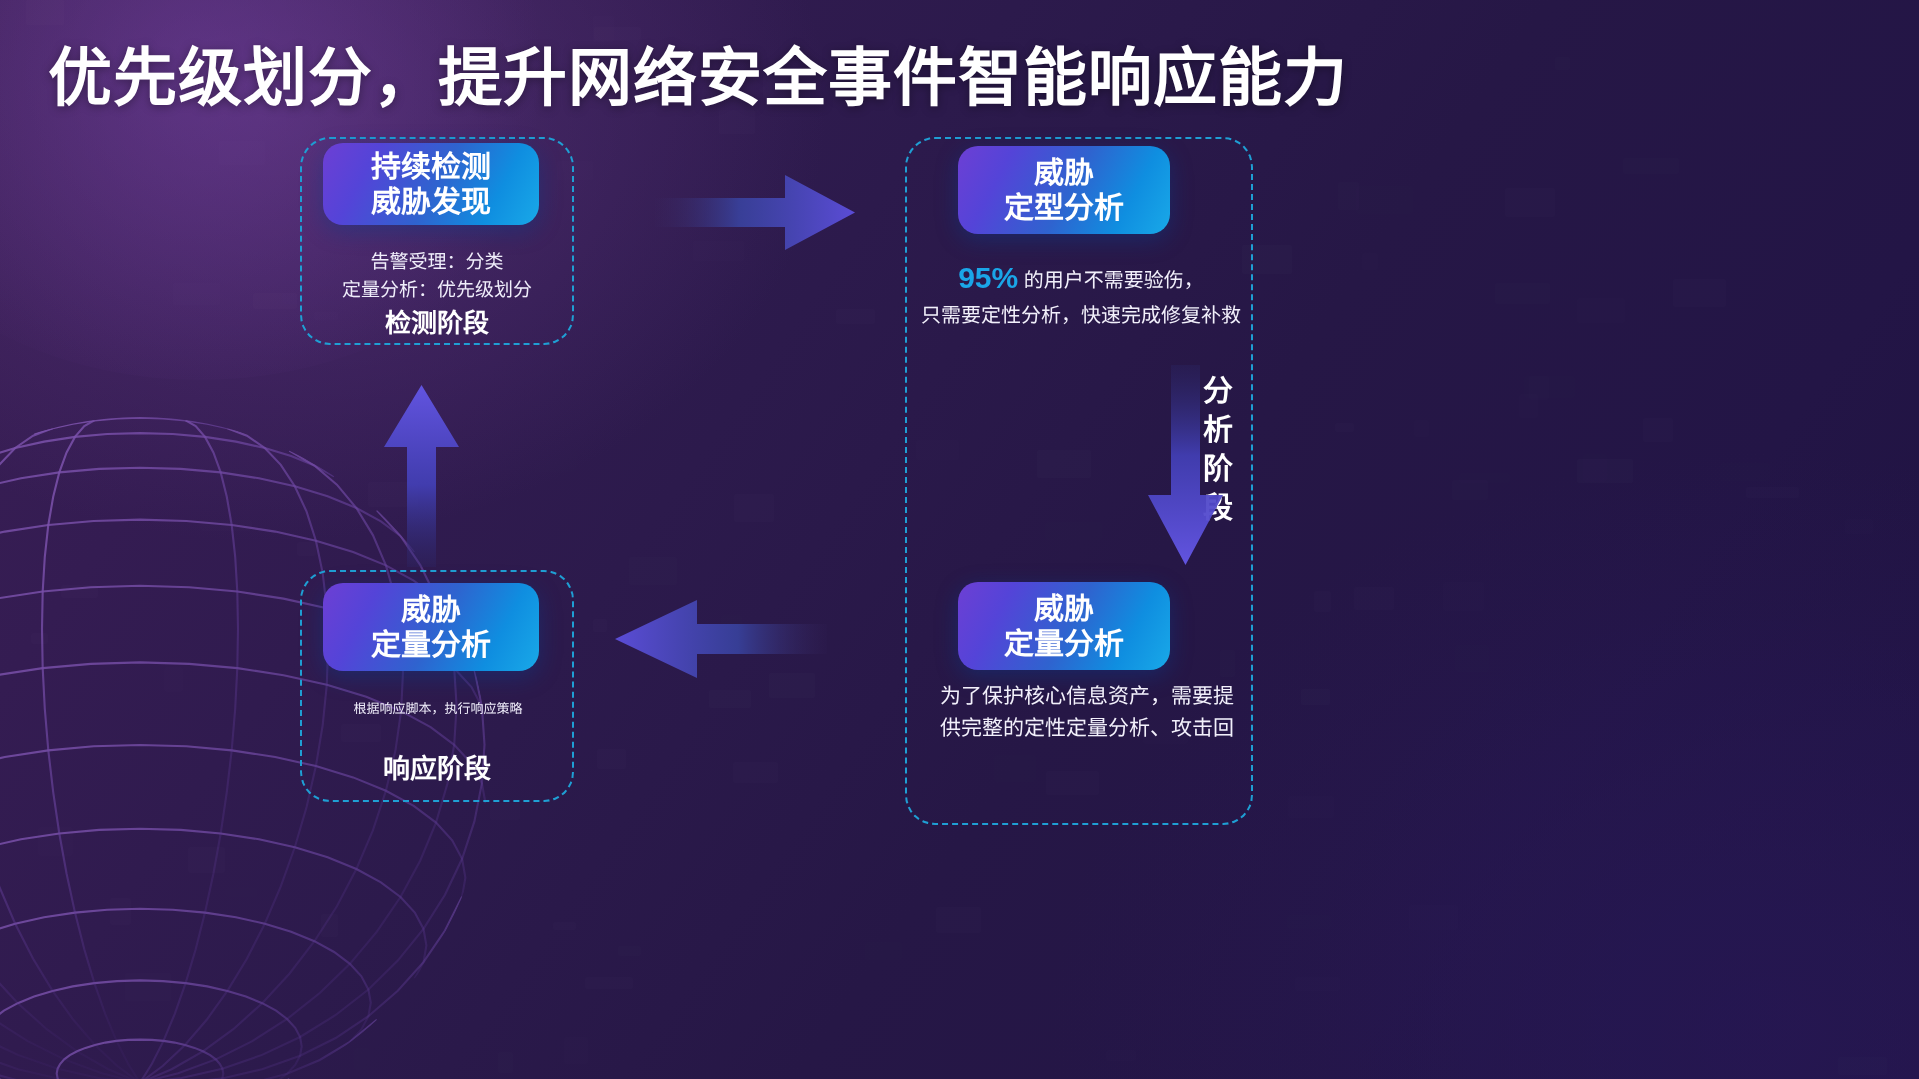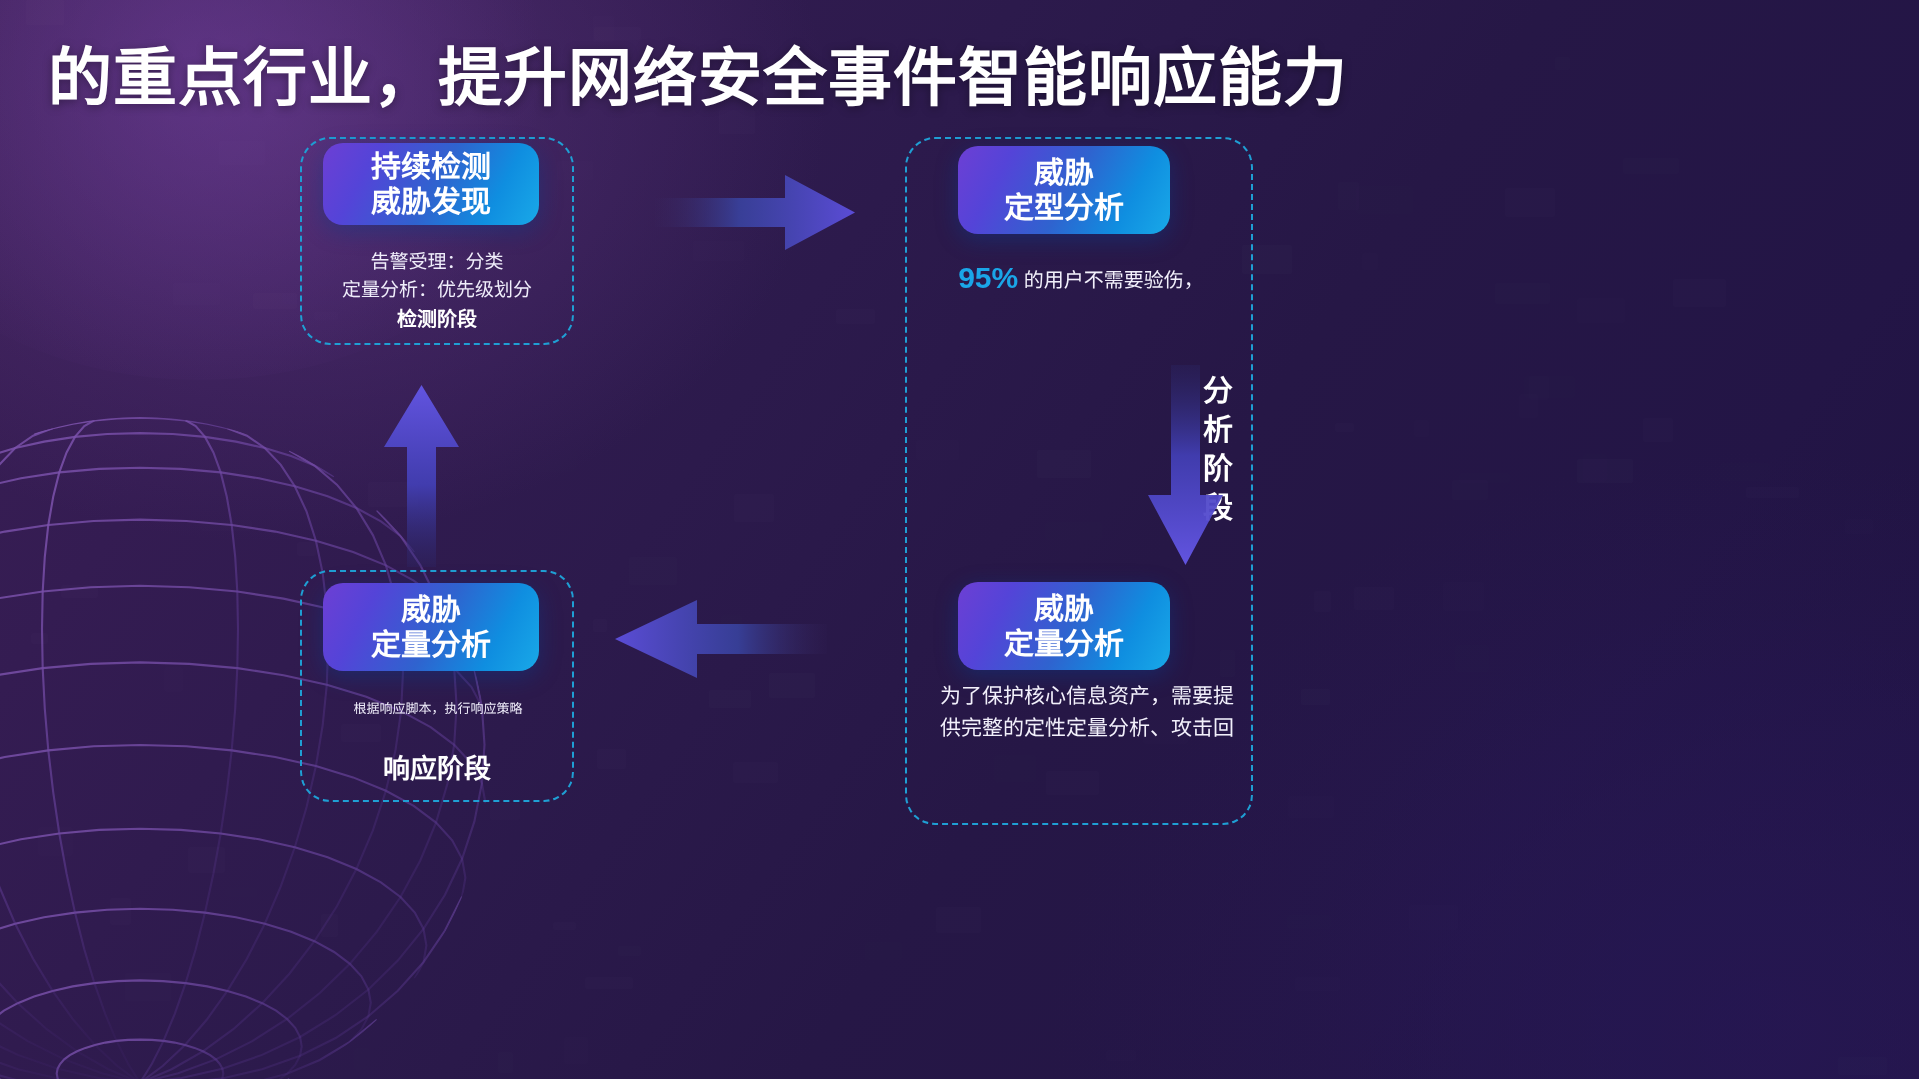--- a/index.html
+++ b/index.html
@@ -51,21 +51,21 @@
   }
   #badge-detect{left:323px;top:143px;width:216px;height:82px;font-size:30px;text-align:center;}
   #badge-response{left:323px;top:583px;width:216px;height:88px;font-size:30px;}
   #badge-qual{left:958px;top:146px;width:212px;height:88px;font-size:30px;}
   #badge-quant{left:958px;top:582px;width:212px;height:88px;font-size:30px;}
 
   .badge-line{display:block;}
 
   .sub{position:absolute;color:#f0eefb;text-align:center;line-height:1.45;}
   #detect-sub{left:300px;top:248px;width:274px;font-size:19px;}
-  #detect-stage{left:300px;top:305px;width:274px;font-size:20px;font-weight:bold;color:#ffffff;}
+  #detect-stage{left:300px;top:305px;width:274px;font-size:26px;font-weight:bold;color:#ffffff;}
   #response-sub{left:294px;top:700px;width:288px;font-size:13px;}
   #response-stage{left:300px;top:750px;width:274px;font-size:27px;font-weight:bold;color:#ffffff;}
 
   .stat{position:absolute;color:#f2f0fb;line-height:1.5;}
   #stat-95{left:916px;top:255px;width:330px;font-size:20px;text-align:center;}
   #stat-5{left:940px;top:680px;width:300px;font-size:21px;text-align:left;}
   .pct{color:#1aa6e8;font-weight:bold;font-size:30px;vertical-align:-1px;}
   #stat-5 .pct{font-size:32px;}
 
   .vstage{
@@ -226,21 +226,21 @@
           <path d="M350.0,667.8 L391.5,663.0 L432.4,653.7 L472.1,639.9 L510.1,622.0 L545.7,600.0 L578.4,574.5 L607.8,545.6 L633.5,513.9 L655.0,479.8 L672.1,443.8 L684.4,406.4 L691.9,368.3 L694.5,329.8 L691.9,291.7 L684.4,254.3 "></path>
           <path d="M350.0,667.8 L391.5,667.9 L432.4,663.4 L472.1,654.3 L510.1,640.7 L545.7,623.0 L578.4,601.2 L607.8,575.8 L633.5,547.1 L655.0,515.5 L672.1,481.6 "></path>
           <path d="M350.0,667.8 L388.2,672.5 L425.8,672.6 L462.3,668.0 L497.1,658.8 L529.8,645.0 L559.9,626.9 L586.9,604.8 "></path>
           <path d="M350.0,667.8 L381.7,676.6 L412.9,680.8 L443.3,680.1 L472.2,674.5 L499.4,664.3 "></path>
           <path d="M350.0,667.8 L372.7,679.8 L395.0,687.1 L416.7,689.4 L437.4,686.8 "></path>
           <path d="M350.0,667.8 L361.8,681.8 L373.5,691.1 L384.8,695.4 "></path>
         </g>
     </g>
   </svg>
 
-  <div class="title">的重点行业，提升网络安全事件智能响应能力</div>
+  <div class="title">优先级划分，提升网络安全事件智能响应能力</div>
 
   <div class="panel" id="panel-detect"></div>
 
   <div class="badge" id="badge-detect">
     <span class="badge-line">持续检测</span>
     <span class="badge-line">威胁发现</span>
   </div>
 
   <div class="sub" id="detect-sub">
     <div>告警受理：分类</div>
@@ -265,20 +265,21 @@
   <div class="badge" id="badge-qual">
     <span class="badge-line">威胁</span>
     <span class="badge-line">定型分析</span>
   </div>
 
   <div class="stat" id="stat-95">
     <div>
       <span class="pct">95%</span>
       <span>的用户不需要验伤，</span>
     </div>
+    <div>只需要定性分析，快速完成修复补救</div>
   </div>
 
   <div class="badge" id="badge-quant">
     <span class="badge-line">威胁</span>
     <span class="badge-line">定量分析</span>
   </div>
 
   <div class="stat" id="stat-5">
     <div>为了保护核心信息资产，需要提</div>
     <div>供完整的定性定量分析、攻击回</div>

